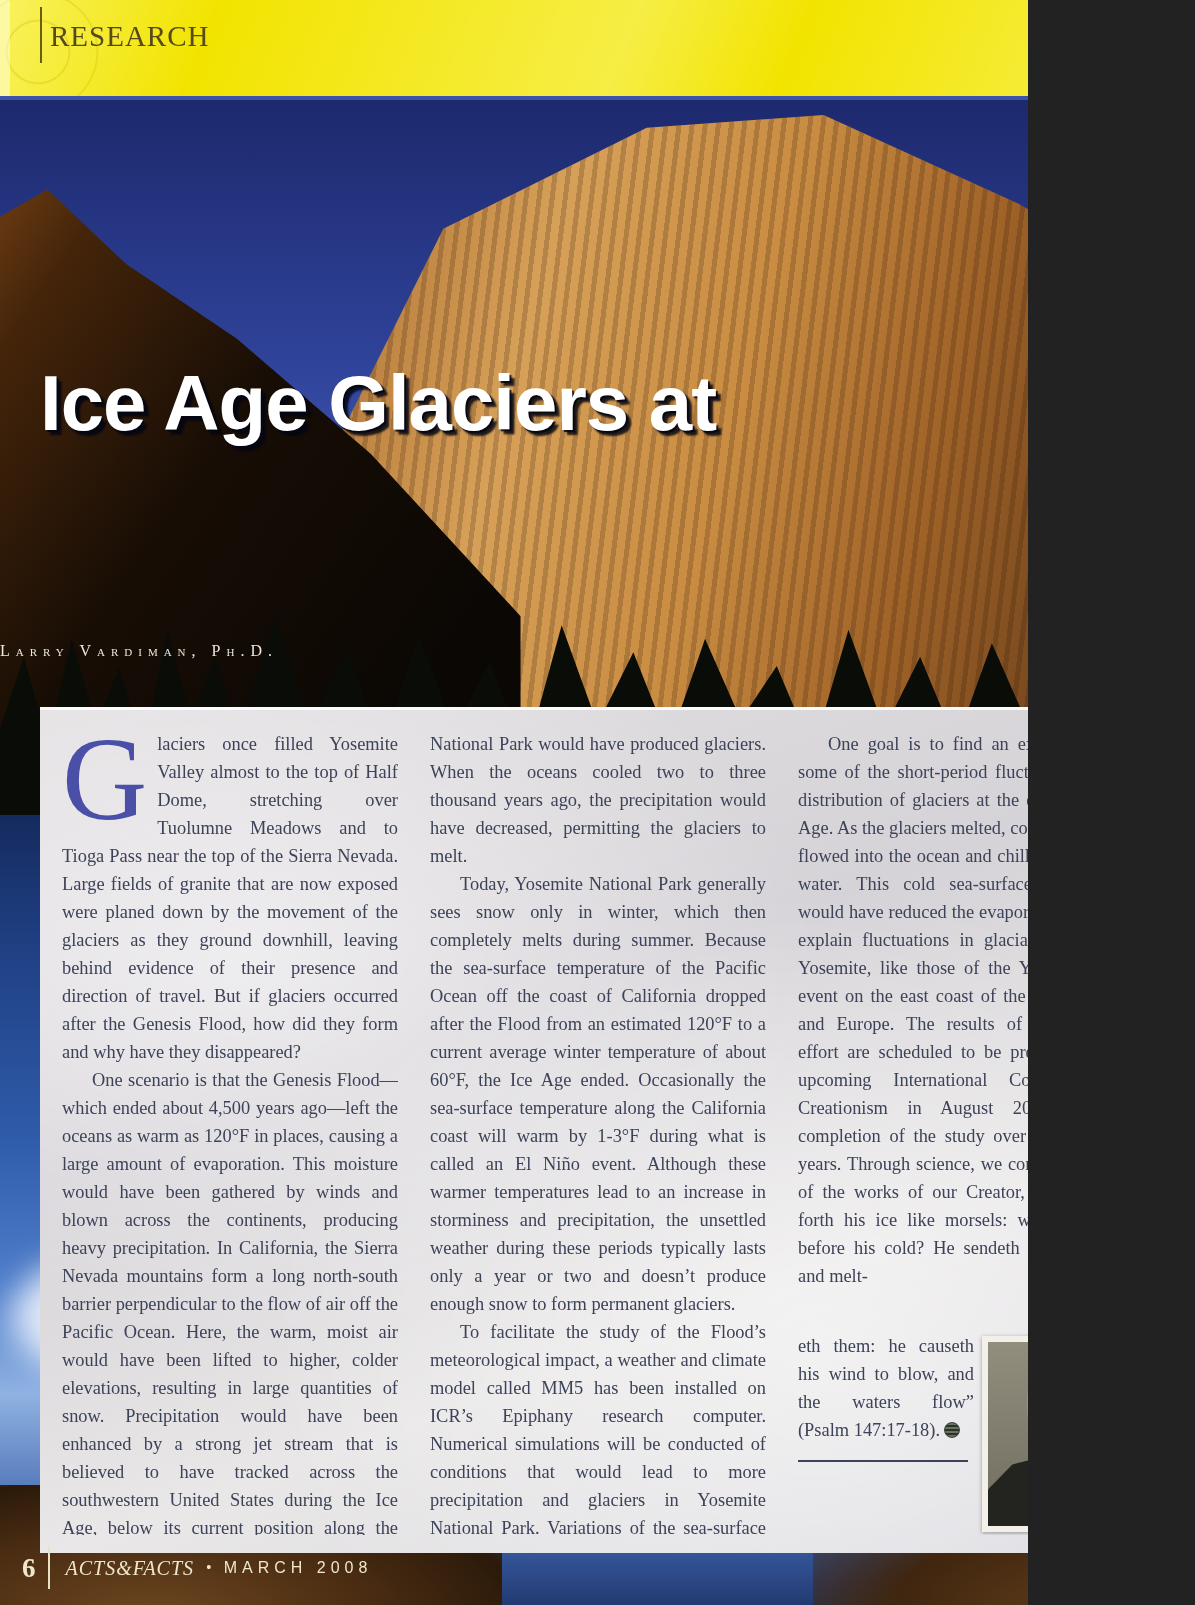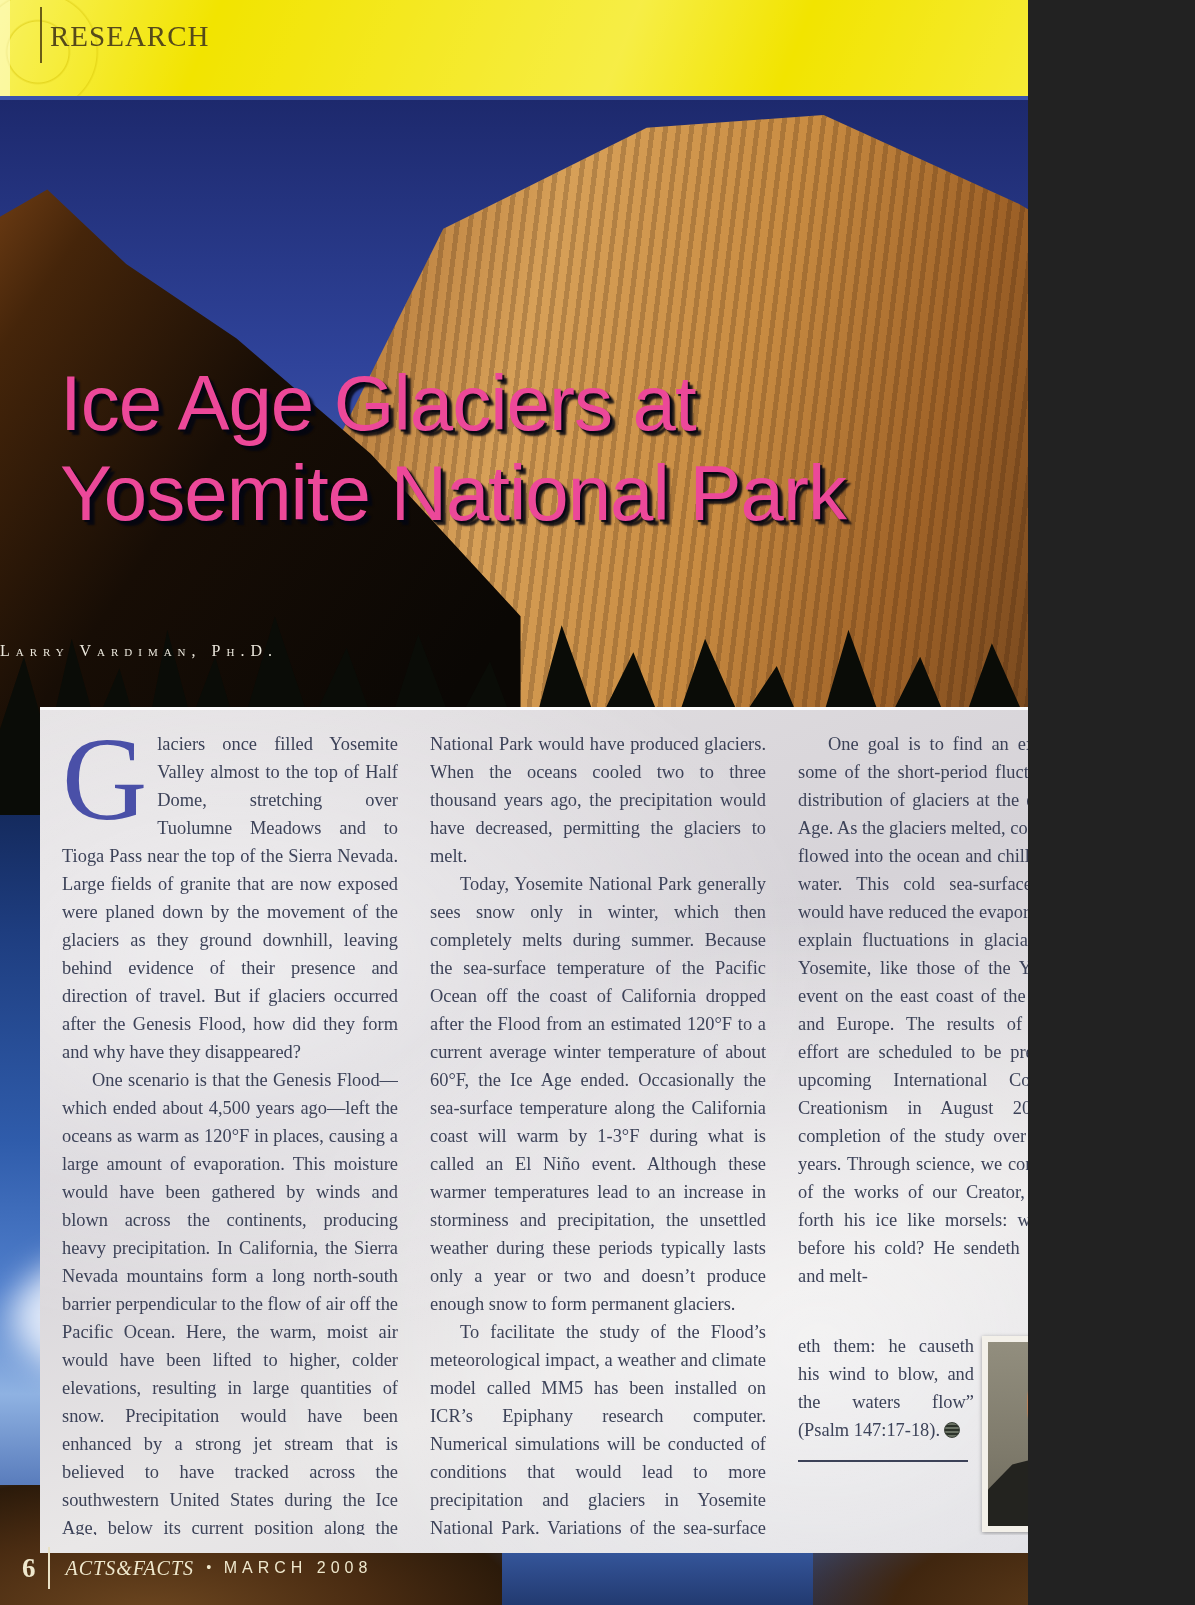--- a/index.html
+++ b/index.html
@@ -39,24 +39,24 @@
   .foam.f1{left:1%;top:58%;width:220px;height:130px;}
   .foam.f2{left:55%;top:66%;width:320px;height:150px;opacity:.7;}
   .foam.f3{left:88%;top:52%;width:160px;height:110px;opacity:.75;}
   .rock{position:absolute;bottom:0;height:8%;}
   .rock.left{left:0;width:42%;
        background:radial-gradient(ellipse at 30% 110%,#6d4720 0%,#4a2c12 45%,#2b1a0a 75%,rgba(20,12,5,0) 100%);}
   .rock.right{right:0;width:32%;
        background:radial-gradient(ellipse at 70% 110%,#5e3c1a 0%,#40260f 50%,rgba(20,12,5,0) 100%);}
 
   
-  .hero{position:absolute;left:60px;top:358px;z-index:5;
-        font-family:"Liberation Sans",sans-serif;font-weight:400;
+  .hero{position:absolute;left:40px;top:358px;z-index:5;
+        font-family:"Liberation Sans",sans-serif;font-weight:700;
         font-stretch:condensed;letter-spacing:-1px;line-height:1.16;
-        font-size:78px;color:#ec4899;
+        font-size:78px;color:#ffffff;
         text-shadow:5px 5px 2px rgba(4,6,18,.85), 2px 2px 1px rgba(4,6,18,.9);}
   .byline{position:absolute;left:0;top:642px;width:1195px;text-align:left;z-index:5;
         font-family:"Liberation Serif",serif;font-variant:small-caps;
         font-size:16px;letter-spacing:6px;color:#ece8dd;}
 
   
   .panel{position:absolute;left:40px;top:707px;width:1113px;height:843px;z-index:6;
         overflow:hidden;border-top:3px solid rgba(255,255,255,.85);
         background:
           radial-gradient(ellipse at 18% 30%, rgba(255,255,255,.55) 0%, rgba(255,255,255,0) 45%),
@@ -118,21 +118,20 @@
     </div>
     <div class="cliff"></div>
     <div class="ridge"></div>
     <div class="trees"></div>
     <div class="rock left"></div>
     <div class="rock right"></div>
   </div>
 
   <div class="hero">
     <div>Ice Age Glaciers at</div>
-    <div>Yosemite National Park</div>
   </div>
   <div class="byline">Larry Vardiman, Ph.D.</div>
 
   <div class="panel">
 
     <div class="col c1">
       <p><span class="dropcap">G</span><span>laciers once filled Yosemite Valley almost to the top of Half Dome, stretching over Tuolumne Meadows and to Tioga Pass near the top of the Sierra Nevada. Large fields of granite that are now exposed were planed down by the movement of the glaciers as they ground downhill, leaving behind evidence of their presence and direction of travel. But if glaciers occurred after the Genesis Flood, how did they form and why have they disappeared?</span></p>
       <p class="ind">One scenario is that the Genesis Flood—which ended about 4,500 years ago—left the oceans as warm as 120°F in places, causing a large amount of evaporation. This moisture would have been gathered by winds and blown across the continents, producing heavy precipitation. In California, the Sierra Nevada mountains form a long north-south barrier perpendicular to the flow of air off the Pacific Ocean. Here, the warm, moist air would have been lifted to higher, colder elevations, resulting in large quantities of snow. Precipitation would have been enhanced by a strong jet stream that is believed to have tracked across the southwestern United States during the Ice Age, below its current position along the northern tier of states. These strong winds moving moist air over the area of Yosemite</p>
     </div>
 

